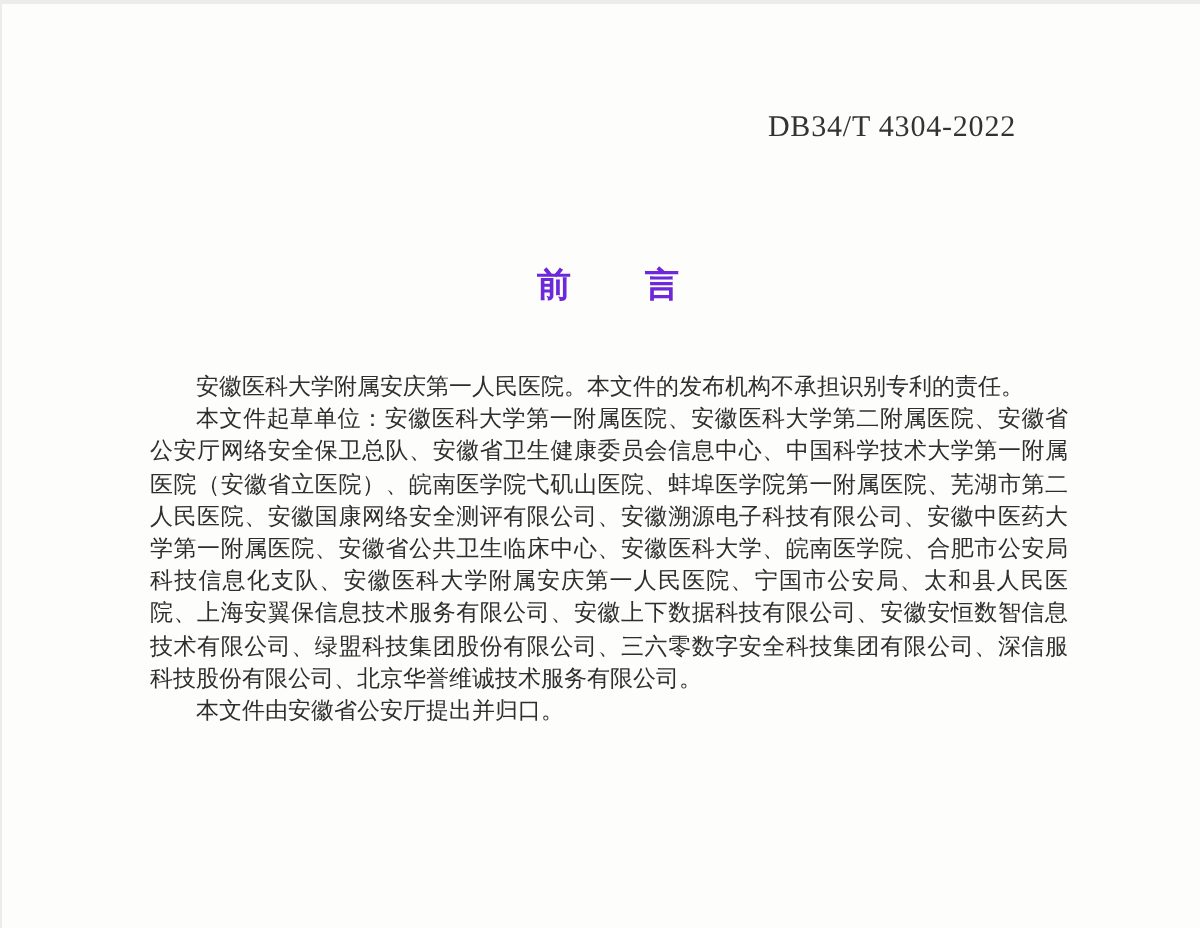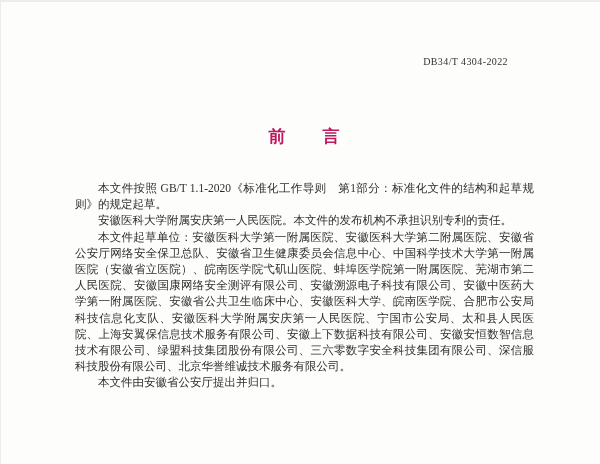--- a/index.html
+++ b/index.html
@@ -15,33 +15,33 @@
     background: #fdfdfc;
     overflow: hidden;
     padding: 56px 66px 0 75px;
     font-family: "Liberation Serif", "DejaVu Serif", serif;
     color: #2e2e2e;
     box-shadow: inset 1px 2px 0 #ececec;
   }
   .doc-number {
     text-align: right;
     padding-right: 26px;
-    font-size: 10px;
+    font-size: 15px;
     letter-spacing: 0.4px;
     color: #333333;
     white-space: nowrap;
   }
   .title {
     text-align: center;
     margin: 58px 0 32px 0;
     font-family: "Liberation Sans", "DejaVu Sans", sans-serif;
     font-weight: bold;
     font-size: 17px;
     letter-spacing: 1px;
-    color: #be185d;
+    color: #6d28d9;
   }
   .body-text p {
     margin: 0;
     font-size: 11.5px;
     line-height: 16.2px;
     text-indent: 2em;
     text-align: justify;
     text-justify: inter-ideograph;
     color: #2e2e2e;
   }
@@ -51,18 +51,17 @@
 </style>
 </head>
 <body>
 
 <div class="page">
   <div class="doc-number">DB34/T 4304-2022</div>
 
   <h1 class="title">前　　言</h1>
 
   <div class="body-text">
-    <p>本文件按照 GB/T 1.1-2020《标准化工作导则　第1部分：标准化文件的结构和起草规则》的规定起草。</p>
     <p>安徽医科大学附属安庆第一人民医院。本文件的发布机构不承担识别专利的责任。</p>
     <p>本文件起草单位：安徽医科大学第一附属医院、安徽医科大学第二附属医院、安徽省公安厅网络安全保卫总队、安徽省卫生健康委员会信息中心、中国科学技术大学第一附属医院（安徽省立医院）、皖南医学院弋矶山医院、蚌埠医学院第一附属医院、芜湖市第二人民医院、安徽国康网络安全测评有限公司、安徽溯源电子科技有限公司、安徽中医药大学第一附属医院、安徽省公共卫生临床中心、安徽医科大学、皖南医学院、合肥市公安局科技信息化支队、安徽医科大学附属安庆第一人民医院、宁国市公安局、太和县人民医院、上海安翼保信息技术服务有限公司、安徽上下数据科技有限公司、安徽安恒数智信息技术有限公司、绿盟科技集团股份有限公司、三六零数字安全科技集团有限公司、深信服科技股份有限公司、北京华誉维诚技术服务有限公司。</p>
     <p>本文件由安徽省公安厅提出并归口。</p>
   </div>
 </div>
 
 </body></html>

